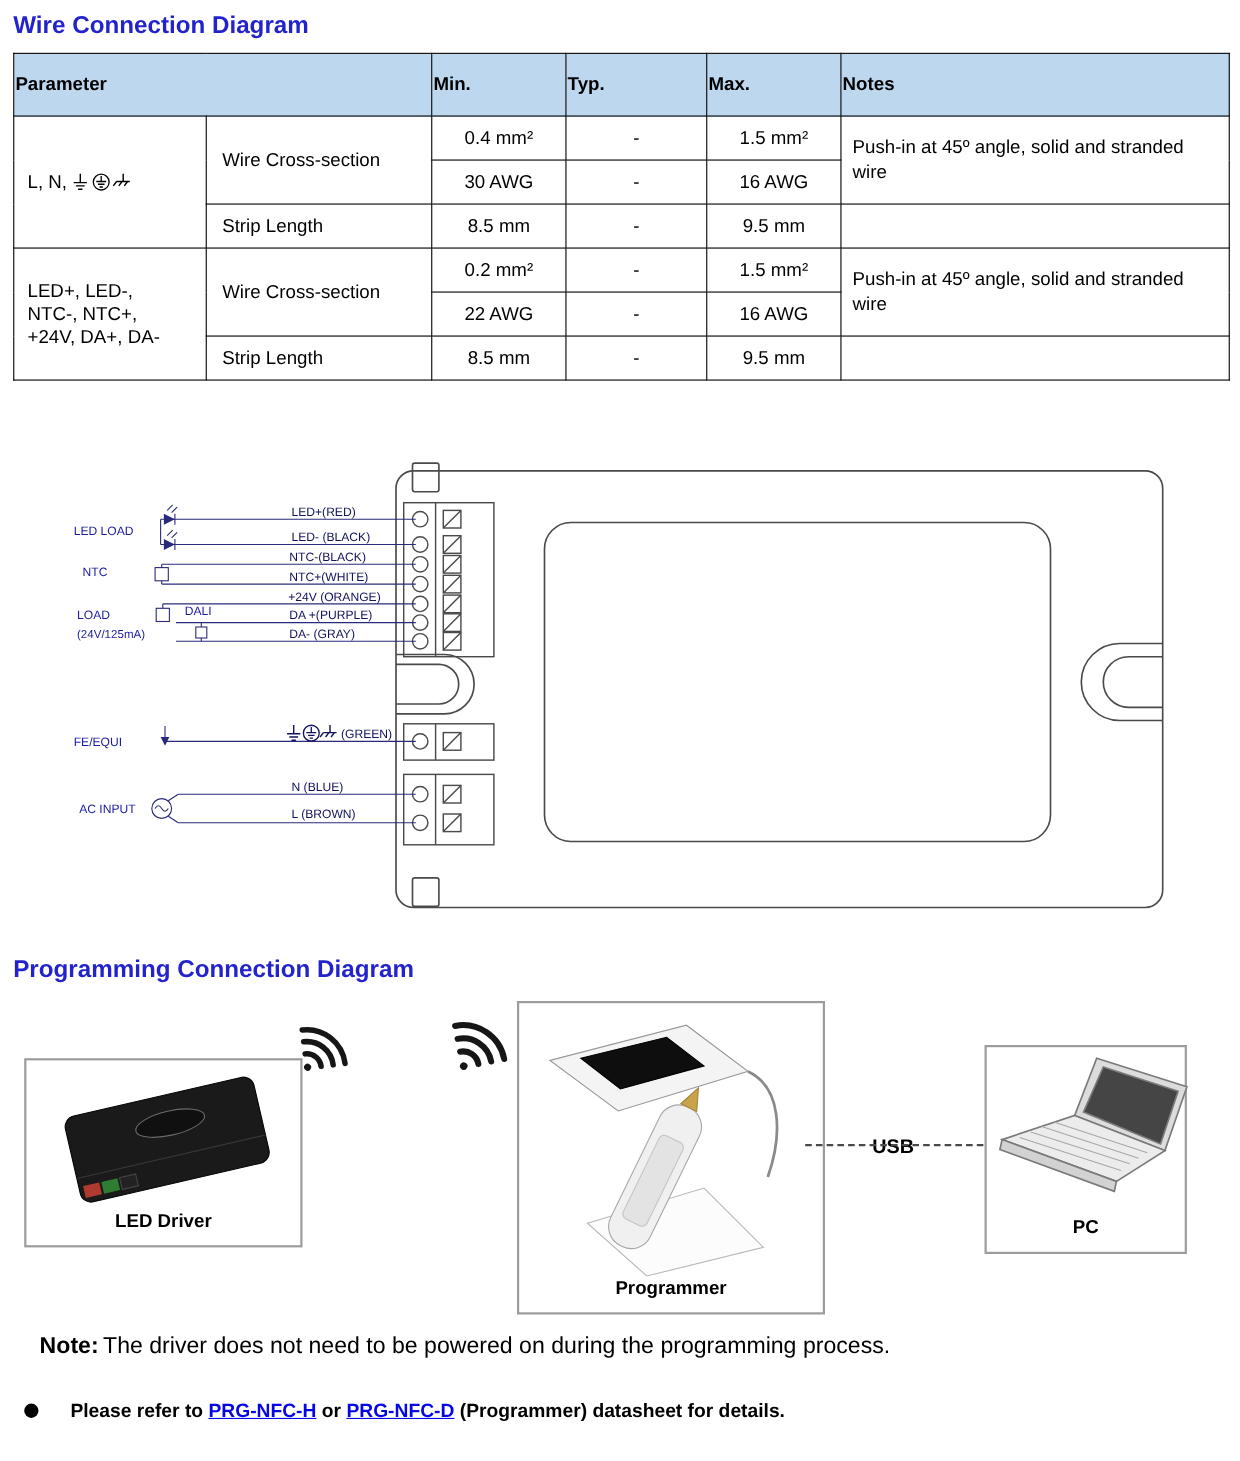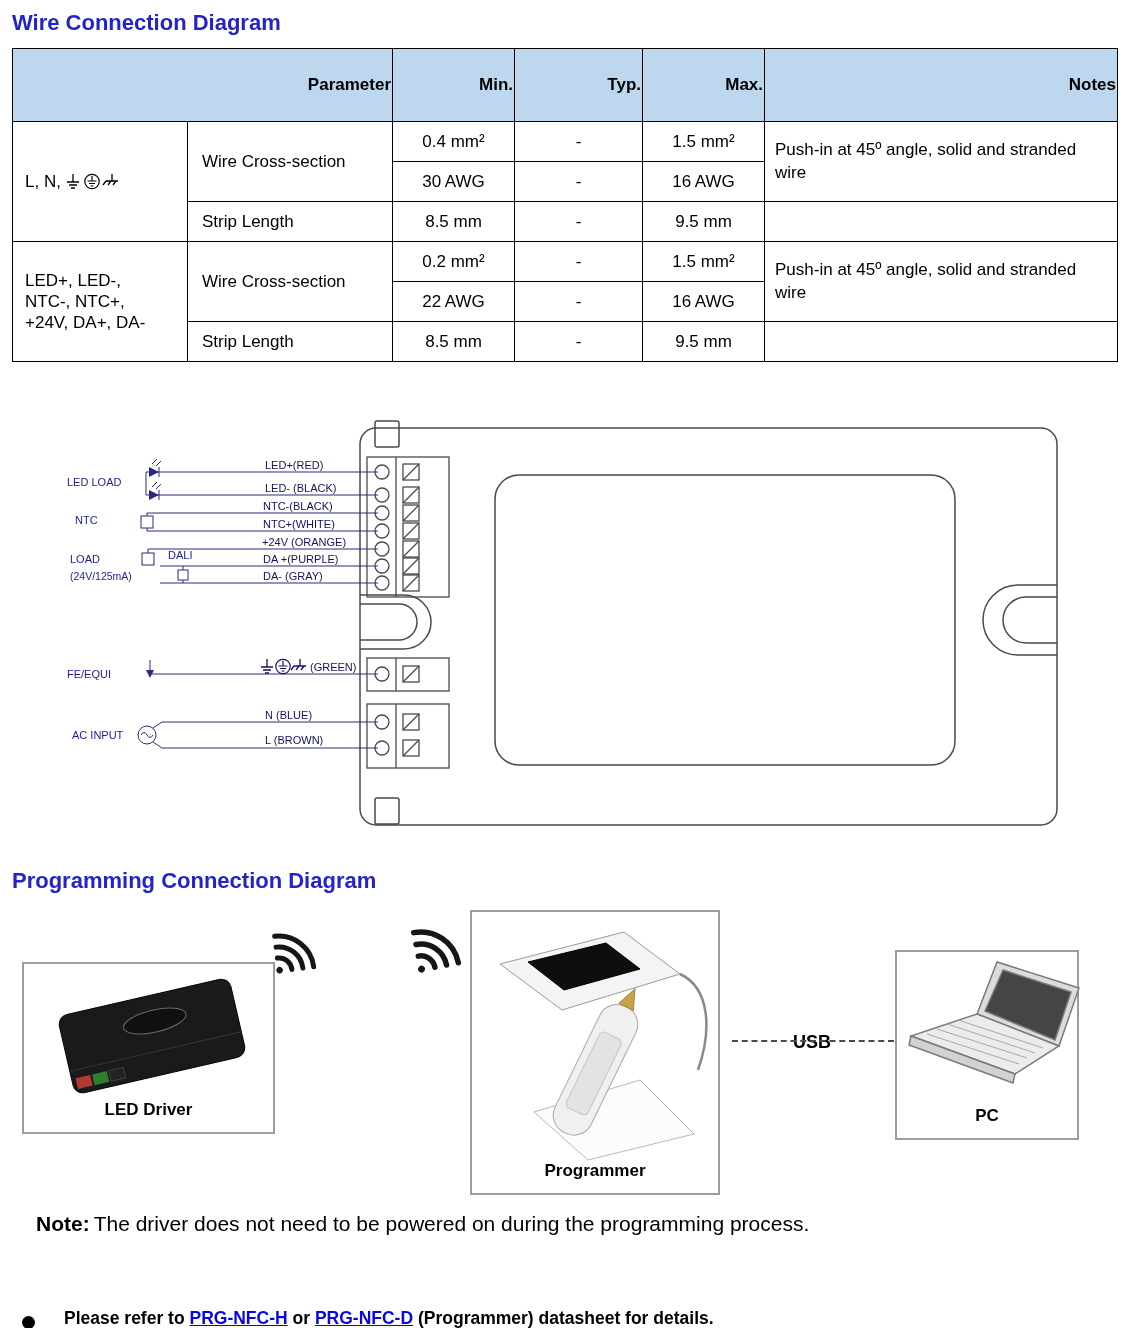--- a/index.html
+++ b/index.html
@@ -13,51 +13,51 @@
   html,body{margin:0;padding:0;}
   body{position:relative;width:1127px;height:1328px;background:#fff;
        font-family:"Liberation Sans","DejaVu Sans",sans-serif;color:#000;overflow:hidden;}
 
   .section-title{position:absolute;left:12px;margin:0;font-size:22px;font-weight:bold;color:var(--title-blue);}
   #wire-title{top:10px;text-align:center;}
   #prog-title{top:868px;}
 
   #spec-table{position:absolute;left:12px;top:48px;border-collapse:collapse;table-layout:fixed;width:1105px;}
   #spec-table th,#spec-table td{border:1px solid #000;font-size:17px;vertical-align:middle;}
-  #spec-table th{background:var(--table-header-bg);height:73px;text-align:right;font-weight:bold;}
+  #spec-table th{background:var(--table-header-bg);height:57px;text-align:left;font-weight:bold;}
   #spec-table td{height:40px;padding:2px 24px;}
   .cell-center{text-align:center;}
   .param-cell{padding-left:12px !important;line-height:1.25;}
   .sub-cell{padding-left:14px !important;}
   .notes-cell{padding-left:10px !important;line-height:1.3;}
   .gnd-icons{vertical-align:-4px;color:#000;margin-left:3px;}
 
   #wiring{position:absolute;left:0;top:360px;}
   #wiring text{font-size:11px;fill:var(--diagram-blue);}
   #wiring text.wire-label{fill:var(--diagram-dark);}
   #wiring text.small{font-size:10.5px;}
 
   .panel{position:absolute;border:2px solid #9c9c9c;background:#fff;}
   .panel-label{position:absolute;left:0;right:0;bottom:12px;text-align:center;font-weight:bold;font-size:17px;}
   #led-driver-panel{left:22px;top:962px;width:253px;height:172px;}
-  #programmer-panel{left:470px;top:910px;width:250px;height:285px;}
+  #programmer-panel{left:470px;top:910px;width:280px;height:285px;}
   #pc-panel{left:895px;top:950px;width:184px;height:190px;}
   .panel svg{position:absolute;left:0;top:0;}
 
   .wifi{position:absolute;}
   #wifi-1{left:255px;top:915px;}
   #wifi-2{left:394px;top:906px;}
 
   #usb-label{position:absolute;left:780px;top:1008px;width:64px;text-align:center;font-weight:bold;font-size:18px;margin-top:24px;}
   #usb-line{position:absolute;left:732px;top:1040px;width:162px;height:0;border-top:2px dashed #4a4a4a;}
 
   #note-line{position:absolute;left:36px;top:1212px;font-size:21px;margin:0;}
   #note-line b{margin-right:4px;}
 
-  #bullet-line{position:absolute;left:22px;top:1272px;display:flex;align-items:flex-end;margin-top:36px;}
+  #bullet-line{position:absolute;left:22px;top:1272px;display:flex;align-items:flex-start;}
   .bullet-dot{width:13px;height:13px;border-radius:50%;background:#000;margin-top:4px;flex:0 0 auto;}
   .bullet-text{margin-left:29px;font-size:17.5px;font-weight:bold;white-space:nowrap;}
   .bullet-text a{color:var(--link-blue);text-decoration:underline;cursor:pointer;font-weight:bold;}
 </style>
 </head>
 <body>
 
 <svg width="0" height="0" style="position:absolute" aria-hidden="true">
   <defs>
     <g id="gnd-earth" fill="none" stroke="currentColor" stroke-width="1.3">

